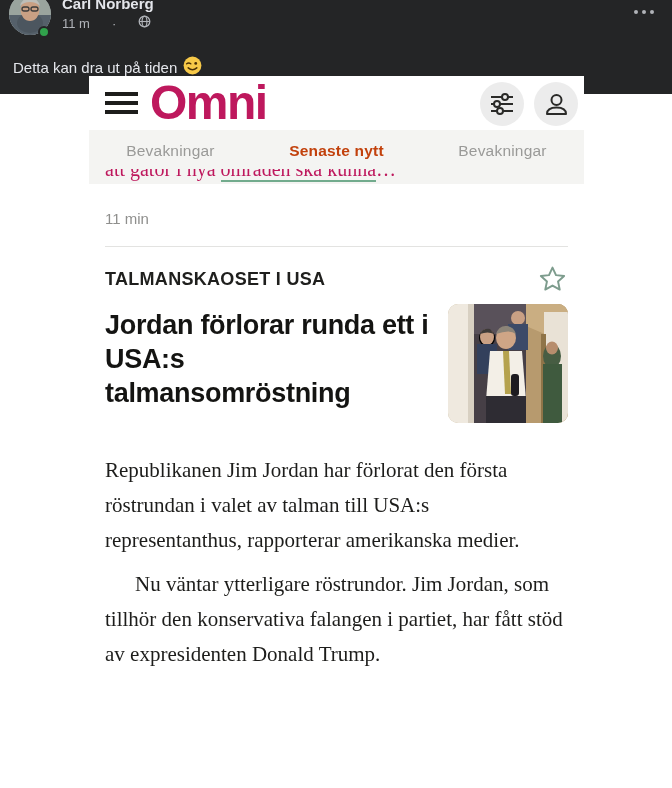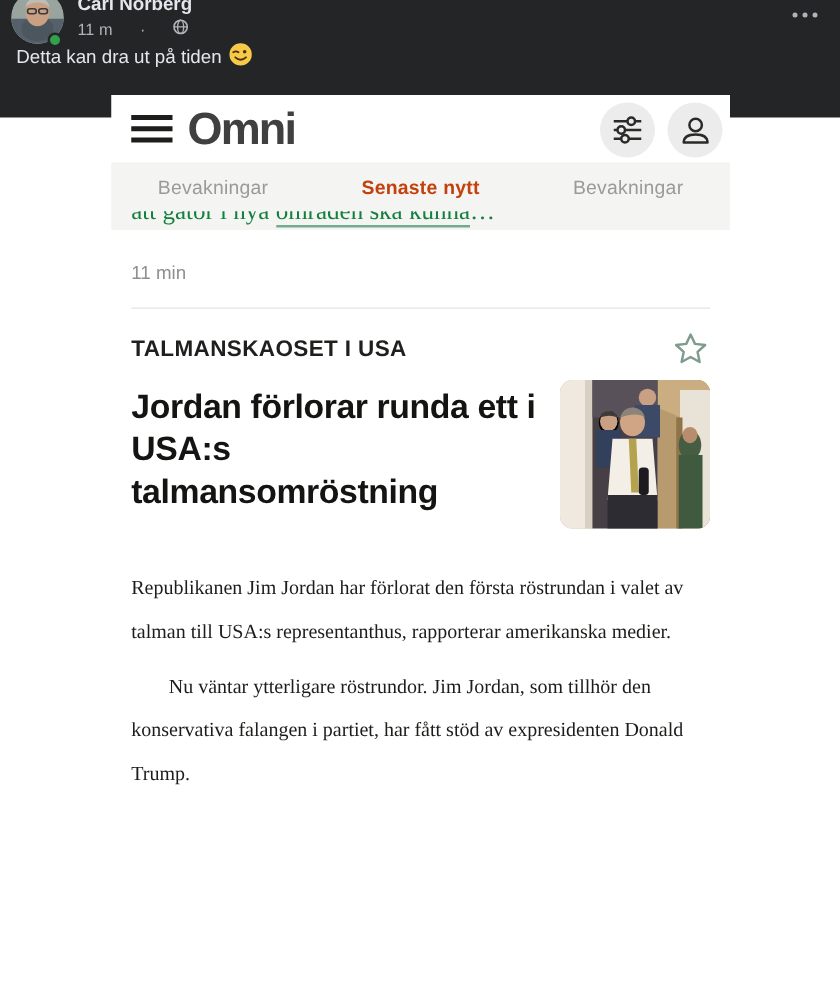--- a/index.html
+++ b/index.html
@@ -11,56 +11,56 @@
   .fb-avatar { position:absolute; left:9px; top:-7px; width:42px; height:42px; border-radius:50%;
                overflow:hidden; background:#8a8f94; }
   .fb-avatar svg { display:block; }
   .fb-status-dot { position:absolute; left:38px; top:26px; width:12px; height:12px; border-radius:50%;
                    background:#31a24c; border:2px solid #242526; }
   .fb-head-text { position:absolute; left:62px; top:-6px; }
   .fb-author { font-size:15px; font-weight:bold; color:#e4e6eb; line-height:20px; }
   .fb-meta { display:flex; align-items:center; gap:22px; font-size:13px; color:#b0b3b8; line-height:18px; margin-top:1px; }
   .fb-menu { position:absolute; right:18px; top:10px; display:flex; gap:4px; cursor:pointer; }
   .fb-menu i { width:4px; height:4px; border-radius:50%; background:#b0b3b8; }
-  .fb-message { position:absolute; left:13px; top:34px; font-size:15px; color:#e4e6eb;
+  .fb-message { position:absolute; left:13px; top:56px; font-size:15px; color:#e4e6eb;
                 display:flex; align-items:center; gap:6px; }
 
   
   .app { position:absolute; left:89px; top:76px; width:495px; background:#fff; }
   .app-header { position:relative; height:54px; padding:0 16px; display:flex; align-items:center; }
   .hamburger { width:33px; margin-right:12px; cursor:pointer; }
   .hamburger i { display:block; height:4.5px; background:#1d1d1b; margin:4.5px 0; }
-  .omni-logo { font-size:36px; font-weight:800; letter-spacing:-1.5px; color:#404040; line-height:1; }
+  .omni-logo { font-size:48px; font-weight:800; letter-spacing:-1.5px; color:#be185d; line-height:1; }
   .app-header-icons { position:absolute; right:6px; top:6px; display:flex; gap:10px; }
   .icon-circle { width:44px; height:44px; border-radius:50%; background:#ececec;
                  display:flex; align-items:center; justify-content:center; cursor:pointer; }
 
   .tabbar { position:relative; height:54px; background:#f4f4f2; display:flex;
             align-items:flex-start; padding-top:12px; justify-content:space-around; overflow:hidden; }
   .tab { font-size:15.5px; color:#9a9a98; letter-spacing:.2px; cursor:pointer; }
   .tab.active { color:#c2410c; font-weight:bold; }
   .clipped-line { position:absolute; left:16px; bottom:2px; height:13px; overflow:hidden;
-                  font-family:"Liberation Serif", serif; font-size:20px; color:#15803d; white-space:nowrap; }
+                  font-family:"Liberation Serif", serif; font-size:20px; color:#be185d; white-space:nowrap; }
   .clipped-line .inner { line-height:26px; margin-top:-13px; display:block; }
   .clipped-line .hl { border-bottom:5px solid #72ab8d; }
 
   .feed { padding:0 16px; }
   .feed-time { margin-top:26px; font-size:15px; color:#8f8f8d; }
   .feed-divider { border:none; border-top:1px solid #e3e3e1; margin:19px 0 0 0; }
 
   .article { position:relative; margin-top:17px; }
   .article-cat-row { display:flex; justify-content:space-between; align-items:flex-start;text-align:right; }
   .article-cat { font-size:18px; font-weight:bold; letter-spacing:.3px; color:#1f1f1d; padding-top:5px; }
   .star-btn { cursor:pointer; line-height:0; }
 
   .article-media { float:right; width:120px; height:119px; margin:9px 0 12px 16px;
                    border-radius:10px; overflow:hidden; }
   .headline { font-size:27px; line-height:34px; font-weight:800; letter-spacing:-.3px;
               color:#141412; margin-top:13px; max-width:362px; }
-  .body-copy { font-family:"Liberation Serif", serif; font-size:16px; line-height:35px; color:#1d1d1b;margin-top:43px; }
+  .body-copy { font-family:"Liberation Serif", serif; font-size:21px; line-height:35px; color:#1d1d1b;margin-top:43px; }
   .body-copy p { margin-top:9px; }
   .body-copy p.indent { text-indent:30px; }
 </style>
 </head>
 <body>
 
 <div class="fb-post">
 
   <div class="fb-avatar">
     <svg width="42" height="42" viewBox="0 0 42 42">

